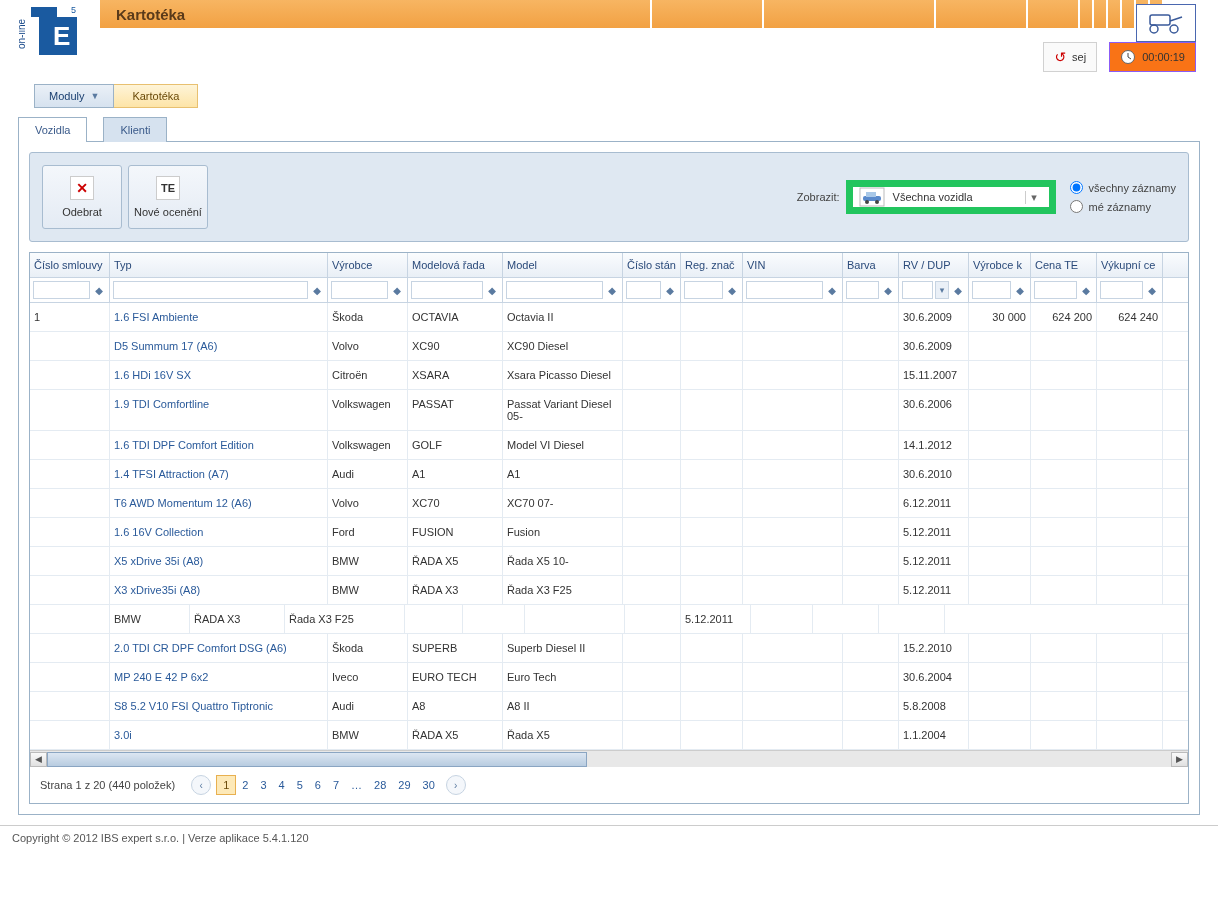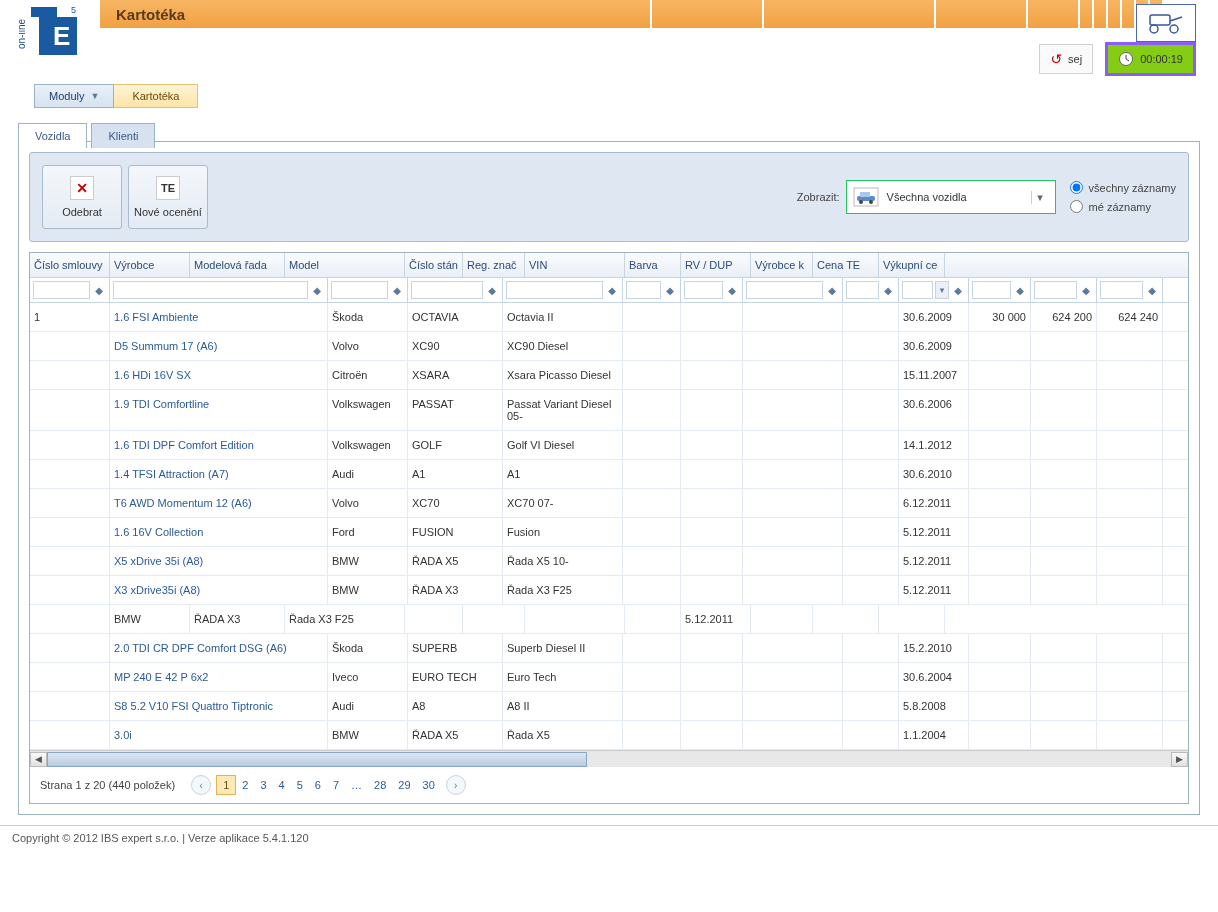--- a/index.html
+++ b/index.html
@@ -9,46 +9,46 @@
     .header { display: flex; align-items: flex-start; height: 72px; position: relative; }
     .logo-area { width: 100px; display: flex; align-items: center; justify-content: center; }
     .logo { width: 70px; height: 60px; display: flex; align-items: center; justify-content: center; }
     .title-bar { flex: 0 0 auto; width: 490px; }
     .title-strip { height: 28px; background: linear-gradient(to bottom, #f7b562, #f2a143); display: flex; align-items: center; padding-left: 16px; }
     .title-text { font-size: 15px; font-weight: bold; color: #5a3a1a; }
     .stripes { flex: 1; height: 28px; display: flex; gap: 2px; overflow: hidden; }
     .stripe { height: 28px; background: linear-gradient(to bottom, #f7b562, #f2a143); }
     .right-icons { position: absolute; right: 22px; top: 42px; display: flex; gap: 12px; align-items: center; }
     .user-box { border: 1px solid #d1d1d1; padding: 6px 10px; display: flex; align-items: center; gap: 6px; background: #fafafa; }
-    .time-box { border: 3px solid #8b5cf6; padding: 6px 10px; display: flex; align-items: center; gap: 6px; background: #84cc16; }
+    .time-box { border: 1px solid #8b5cf6; padding: 6px 10px; display: flex; align-items: center; gap: 6px; background: #f97316; }
     .red-icon { color: #c00; font-size: 14px; }
     .carriage-box { position: absolute; right: 22px; top: 4px; width: 60px; height: 38px; border: 1px solid #4a67b0; display: flex; align-items: center; justify-content: center; background: #fff; }
     
     
     .menu-bar { margin: 12px 18px 8px 18px; }
     .menu-row { display: flex; margin-left: 16px; }
     .menu-btn { border: 1px solid #9bb2c7; background: linear-gradient(#eaf0f7, #d6e2ef); padding: 5px 14px; display: flex; align-items: center; gap: 6px; cursor: pointer; color: #1a3f70; }
     .breadcrumb-item { border: 1px solid #e8c070; border-left: none; background: linear-gradient(#fef4d8, #fde4a7); padding: 5px 18px; color: #6a4a0a; }
     
     
     .content { margin: 0 18px 10px 18px; }
     .tabs { display: flex; border-bottom: 1px solid #9bb2c7; }
-    .tab { border: 1px solid #9bb2c7; border-bottom: none; padding: 6px 16px; margin-right: 4px; cursor: pointer; position: relative; top: 7px; }
+    .tab { border: 1px solid #9bb2c7; border-bottom: none; padding: 6px 16px; margin-right: 16px; cursor: pointer; position: relative; top: 1px; }
     .tab.active { background: #fff; color: #3a5a8a; }
     .tab.inactive { background: #d6e2ef; color: #3a5a8a; }
     
     .panel { border: 1px solid #9bb2c7; border-top: none; padding: 10px; background: #fff; }
     
     
     .toolbar-area { border: 1px solid #a8bcd0; background: #dfe8f2; padding: 12px; display: flex; align-items: center; border-radius: 3px; margin-bottom: 10px; }
     .tool-btn { border: 1px solid #a8bcd0; background: linear-gradient(#f4f7fb, #e4ebf4); width: 80px; height: 64px; display: flex; flex-direction: column; align-items: center; justify-content: center; gap: 6px; margin-right: 6px; cursor: pointer; border-radius: 3px; }
     .tool-icon-box { width: 24px; height: 24px; border: 1px solid #ccc; background: #fff; display: flex; align-items: center; justify-content: center; }
     .spacer { flex: 1; }
     .show-label { margin-right: 6px; color: #444; }
-    .combo { border: 1px solid #22c55e; background: #fff; height: 34px; width: 210px; display: flex; align-items: center; padding: 0 6px; gap: 8px; }
+    .combo { border: 7px solid #22c55e; background: #fff; height: 34px; width: 210px; display: flex; align-items: center; padding: 0 6px; gap: 8px; }
     .combo-dd { width: 18px; text-align: center; border-left: 1px solid #ccc; margin-left: auto; cursor: pointer; color: #666; }
     .radios { margin-left: 14px; display: flex; flex-direction: column; gap: 6px; }
     .radio-row { display: flex; align-items: center; gap: 6px; color: #444; }
     
     
     .grid { border: 1px solid #9bb2c7; }
     .grid-header-row { display: flex; background: linear-gradient(#fafcfe, #e9eff6); border-bottom: 1px solid #c7d4e2; }
     .gh { border-right: 1px solid #c7d4e2; padding: 6px 4px; color: #2a4a7a; white-space: nowrap; overflow: hidden; }
     .grid-filter-row { display: flex; background: #fff; border-bottom: 1px solid #c7d4e2; }
     .gf { border-right: 1px solid #c7d4e2; padding: 3px; display: flex; align-items: center; gap: 2px; }
@@ -195,20 +195,21 @@
         <label class="radio-row">
           <input type="radio" name="scope" style="">
           <span>mé záznamy</span>
         </label>
       </div>
     </div>
 
     <div class="grid">
       <div class="grid-header-row">
         <div class="gh c0">Číslo smlouvy</div>
+        <div class="gh c1">Typ</div>
         <div class="gh c2">Výrobce</div>
         <div class="gh c3">Modelová řada</div>
         <div class="gh c4">Model</div>
         <div class="gh c5">Číslo stán</div>
         <div class="gh c6">Reg. znač</div>
         <div class="gh c7">VIN</div>
         <div class="gh c8">Barva</div>
         <div class="gh c9">RV / DUP</div>
         <div class="gh c10">Výrobce k</div>
         <div class="gh c11">Cena TE</div>
@@ -328,21 +329,21 @@
             <div class="gc c9">30.6.2006</div>
             <div class="gc c10 num"></div>
             <div class="gc c11 num"></div>
             <div class="gc c12 num"></div>
           </div>
           <div class="grow">
             <div class="gc c0"></div>
             <div class="gc c1 link">1.6 TDI DPF Comfort Edition</div>
             <div class="gc c2">Volkswagen</div>
             <div class="gc c3">GOLF</div>
-            <div class="gc c4">Golf VI Diesel</div>
+            <div class="gc c4">Model VI Diesel</div>
             <div class="gc c5"></div>
             <div class="gc c6"></div>
             <div class="gc c7"></div>
             <div class="gc c8"></div>
             <div class="gc c9">14.1.2012</div>
             <div class="gc c10 num"></div>
             <div class="gc c11 num"></div>
             <div class="gc c12 num"></div>
           </div>
           <div class="grow">

